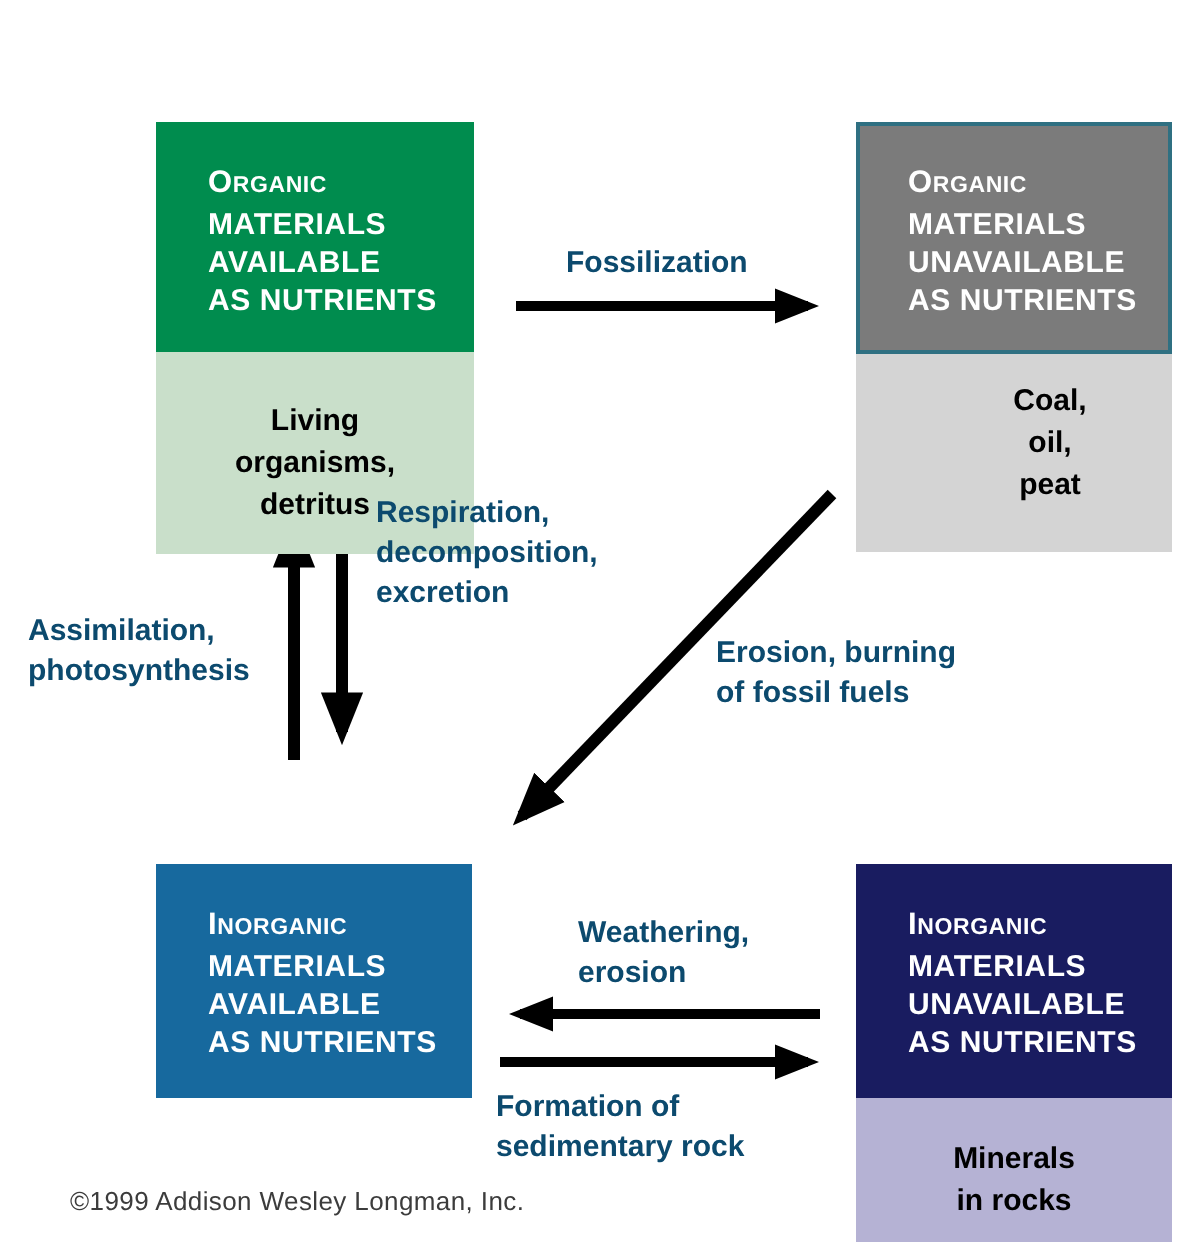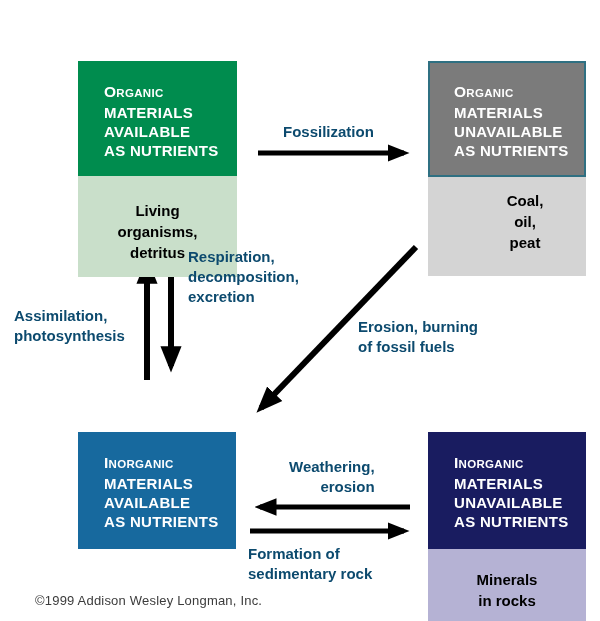--- a/index.html
+++ b/index.html
@@ -95,19 +95,19 @@
   </div>
 
   <div class="label" style="left:283px;top:122px;">Fossilization</div>
   <div class="label" style="left:188px;top:247px;">Respiration,
 decomposition,
 excretion</div>
   <div class="label" style="left:14px;top:306px;">Assimilation,
 photosynthesis</div>
   <div class="label" style="left:358px;top:317px;">Erosion, burning
 of fossil fuels</div>
-  <div class="label" style="left:289px;top:457px;text-align:right;">Weathering,
+  <div class="label" style="left:289px;top:457px;">Weathering,
 erosion</div>
   <div class="label" style="left:248px;top:544px;">Formation of
 sedimentary rock</div>
 
   <div class="copyright">©1999 Addison Wesley Longman, Inc.</div>
 </div>
 
 </body></html>

